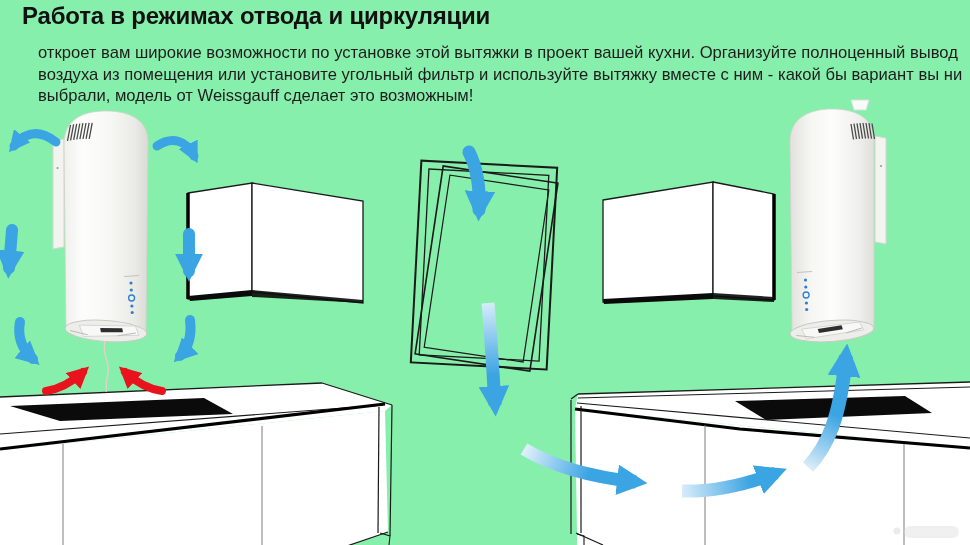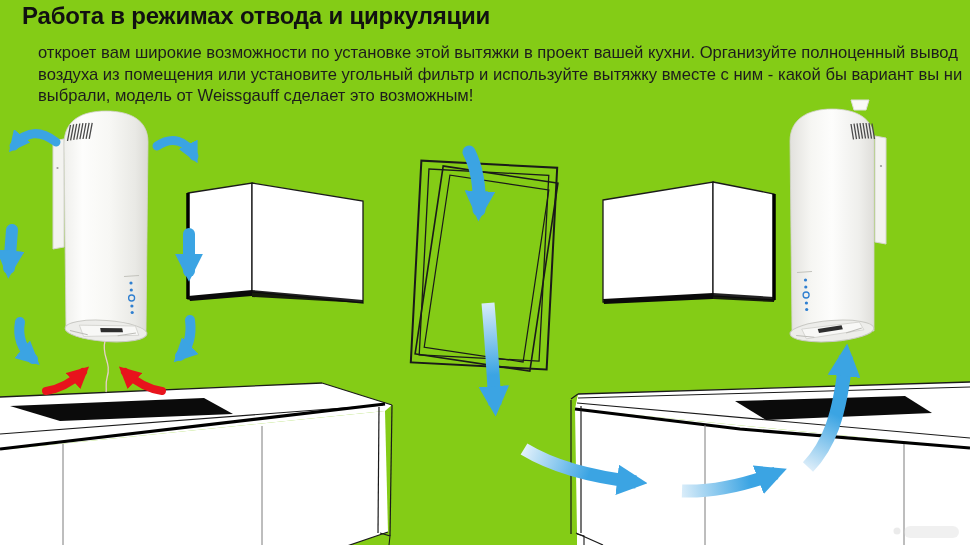--- a/index.html
+++ b/index.html
@@ -1,16 +1,16 @@
 <!DOCTYPE html>
 <html><head>
 <meta charset="utf-8">
 <style>
   html,body{margin:0;padding:0;background:#fff;}
-  .stage{position:relative;width:970px;height:545px;background:#84cc16;overflow:hidden;
+  .stage{position:relative;width:970px;height:545px;background:#86efac;overflow:hidden;
          font-family:"Liberation Sans",sans-serif;}
   header{position:absolute;left:22px;top:2px;width:936px;}
   h1{margin:0;font-size:24px;line-height:28px;font-weight:bold;color:#111;letter-spacing:-0.2px;}
   .desc{margin:12px 0 0 16px;font-size:16.6px;line-height:21.5px;color:#1d1d1d;width:934px;}
   svg.art{position:absolute;left:0;top:0;display:block;}
 </style>
 </head>
 <body>
 
 <div class="stage">

